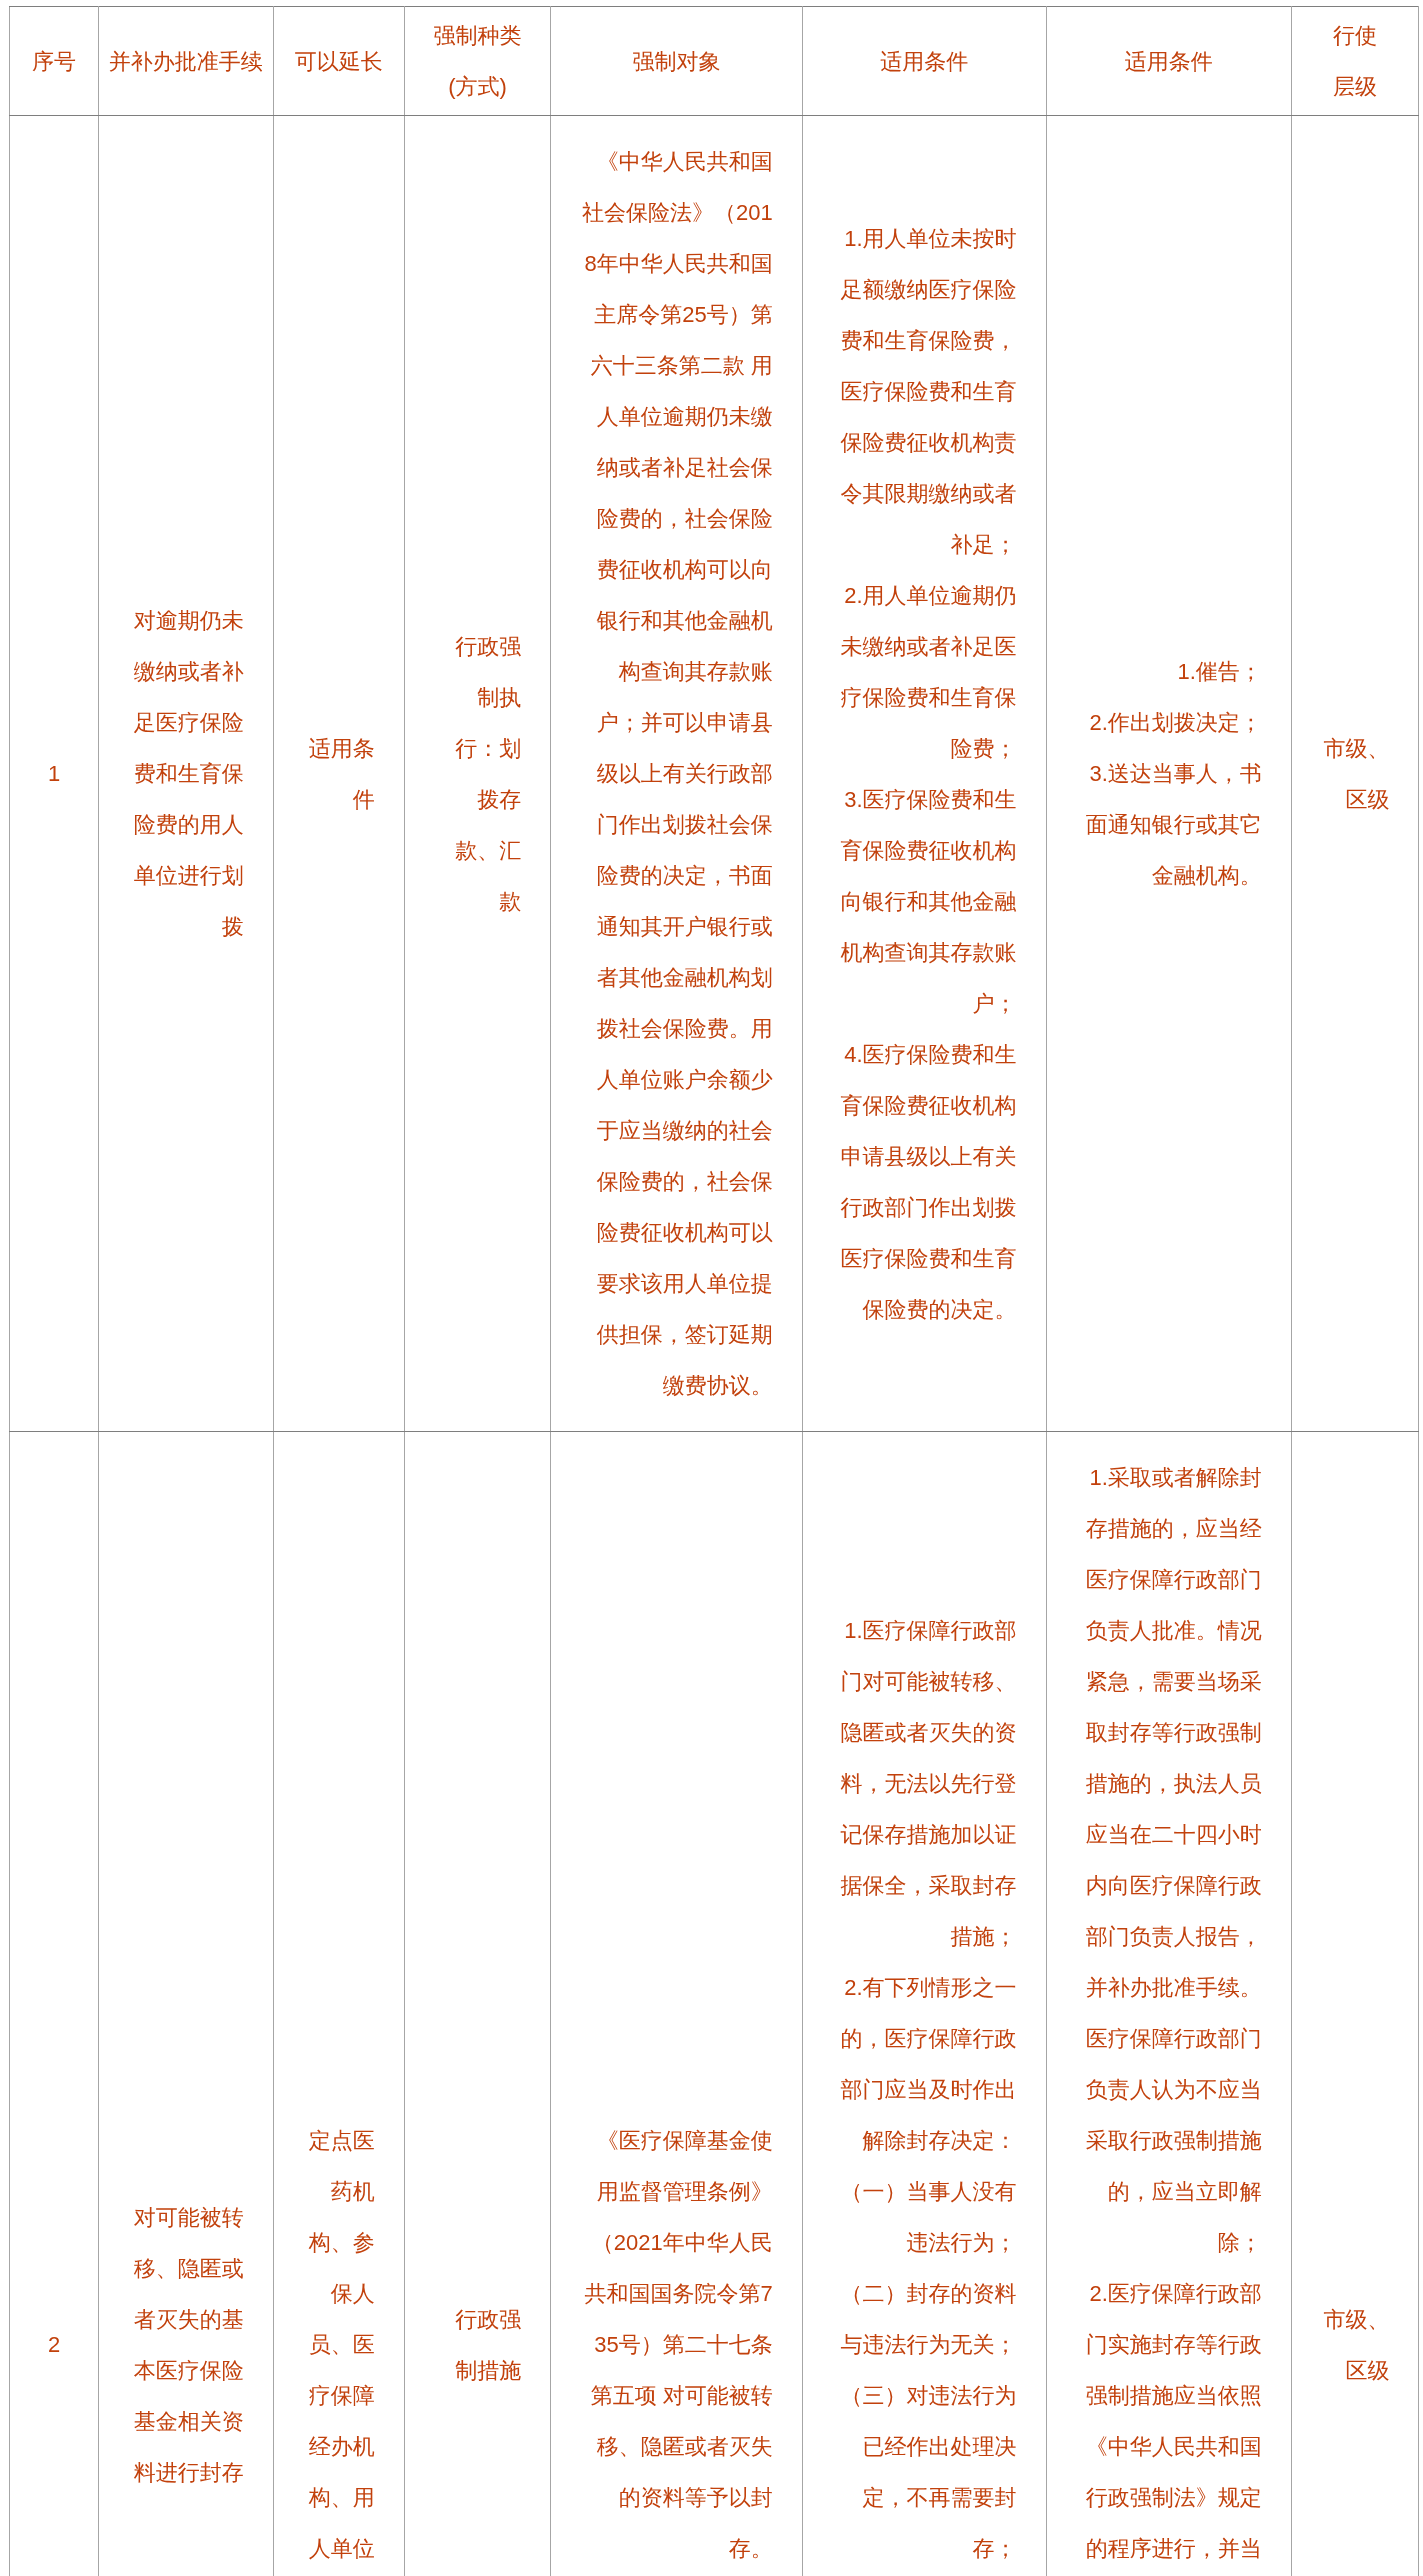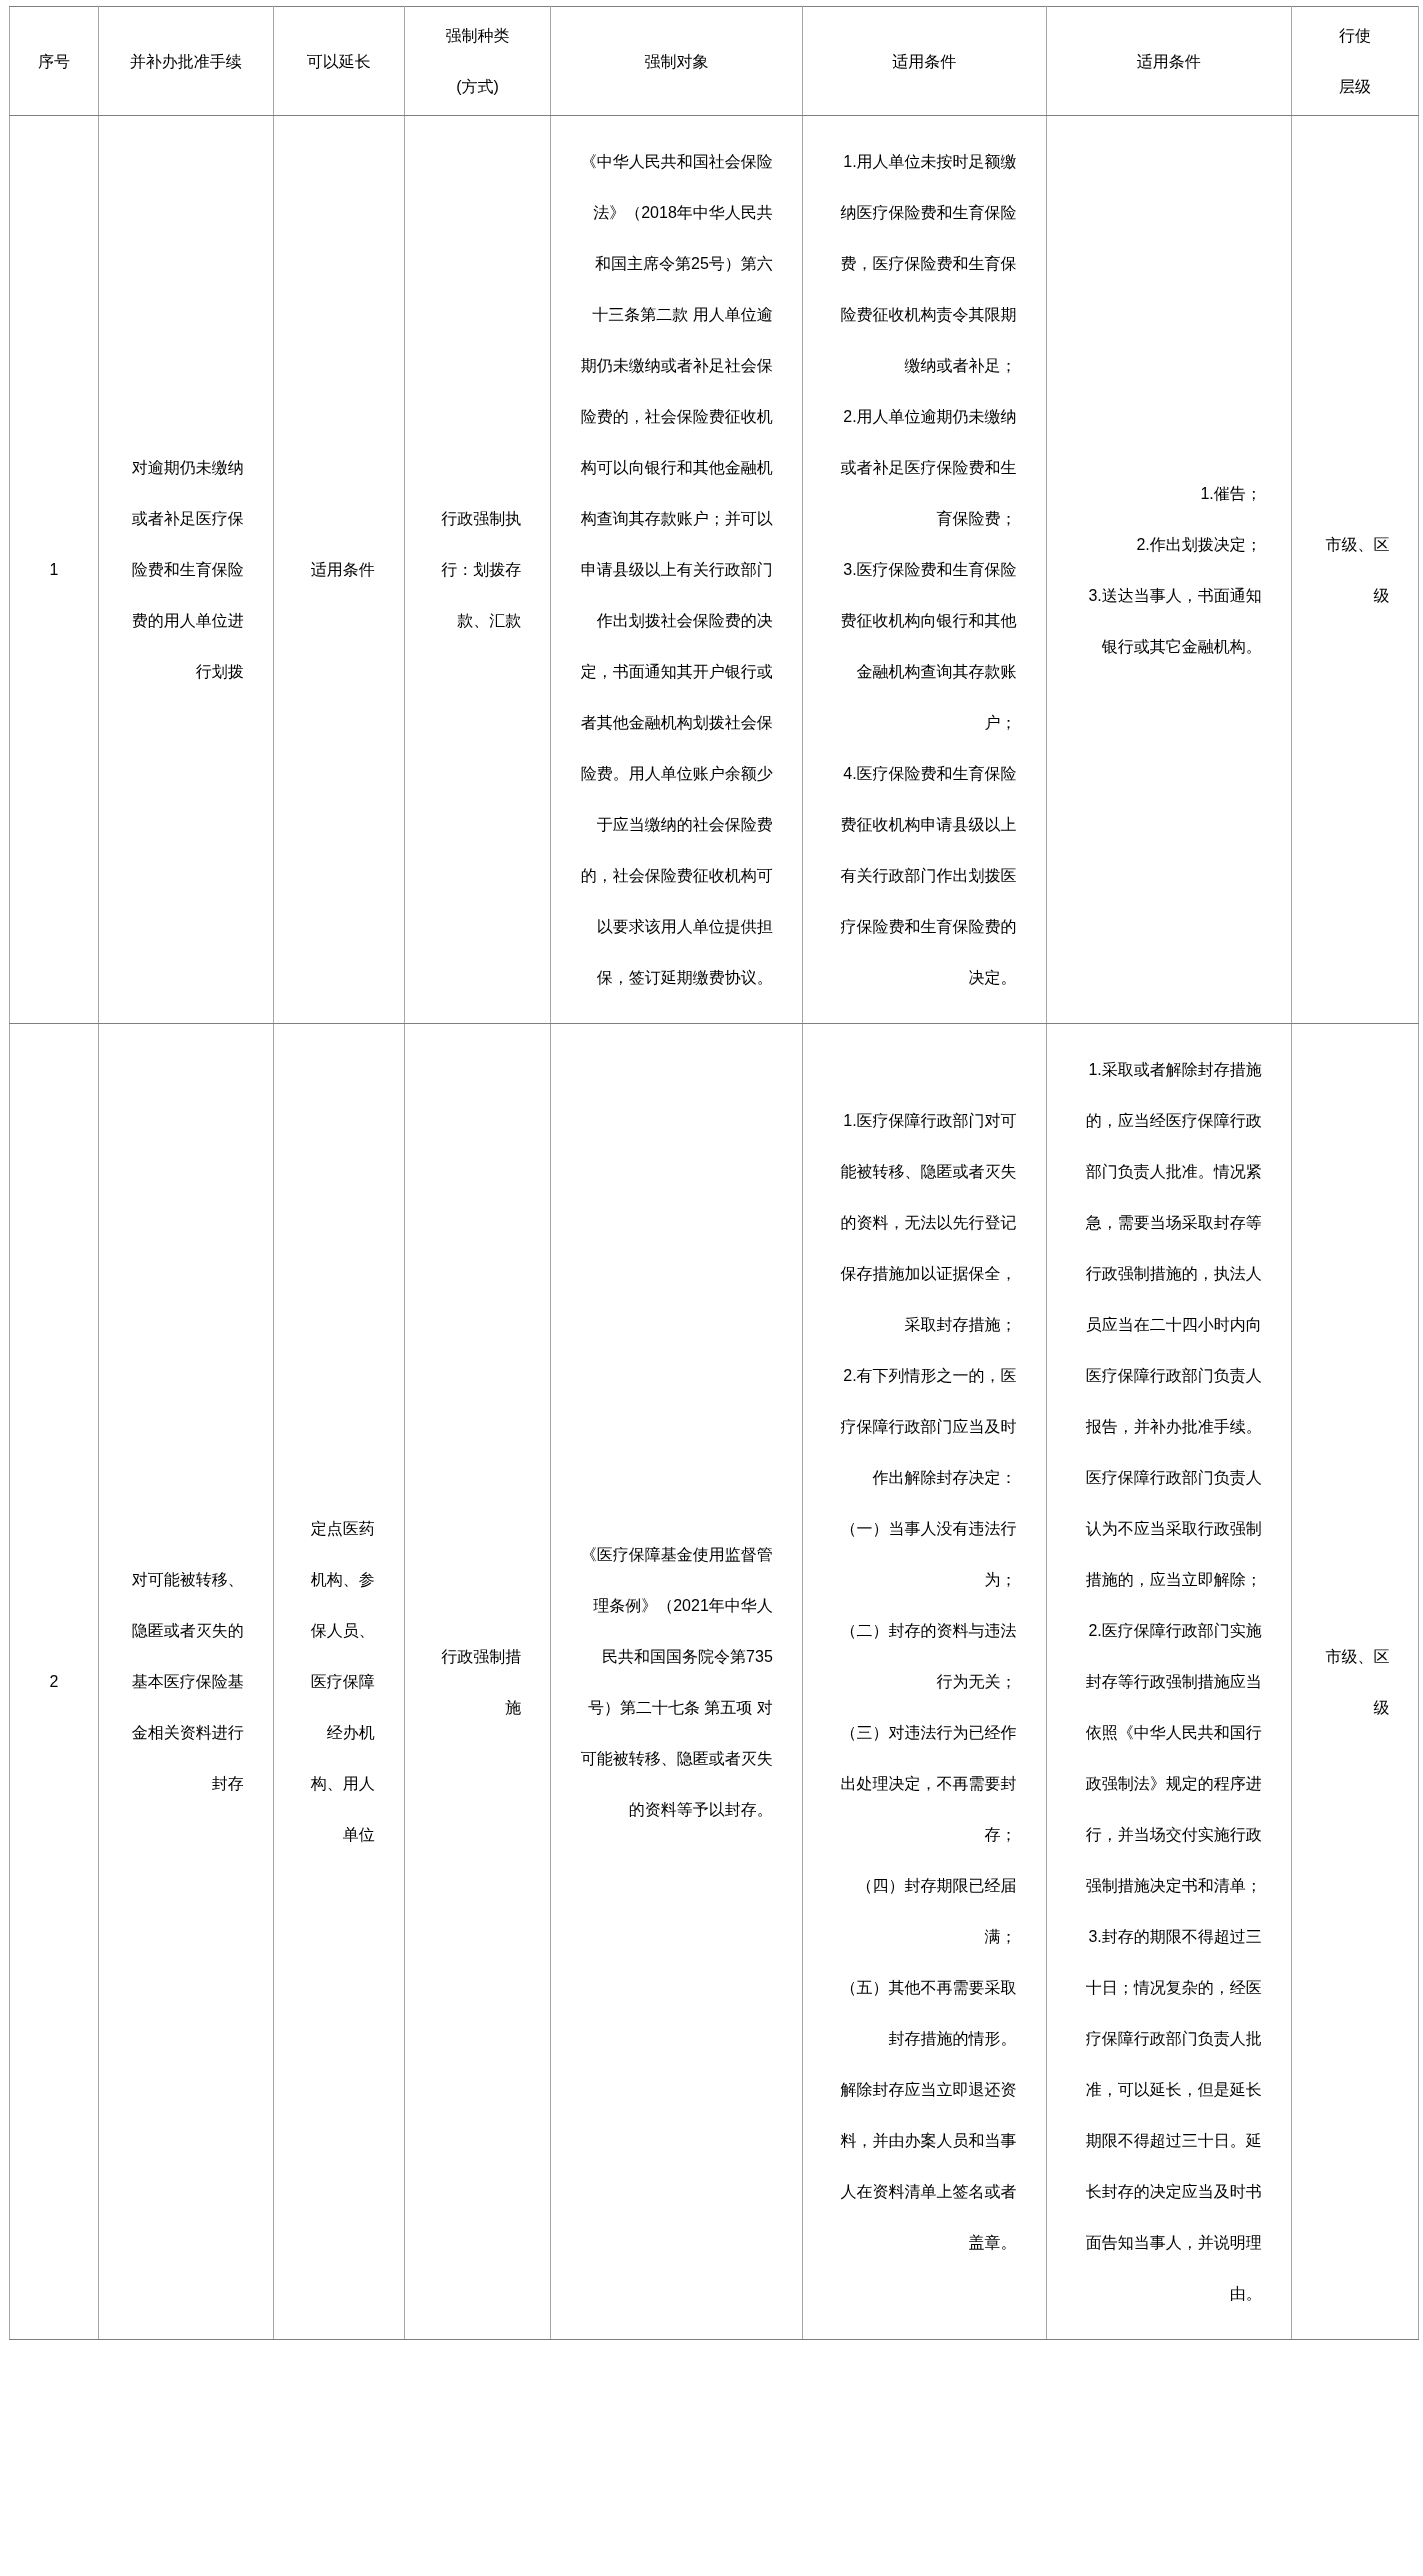--- a/index.html
+++ b/index.html
@@ -34,22 +34,22 @@
   col.c5 { width: 17.85%;}
   col.c6 { width: 17.3%; }
   col.c7 { width: 17.4%; }
   col.c8 { width: 9.05%; }
   th, td {
     border-left: 0.8px solid #a6a6a6;
     border-right: 0.8px solid #a6a6a6;
     border-top: 1.5px solid #7e7e7e;
     border-bottom: 1.5px solid #7e7e7e;
     vertical-align: middle;
-    color: #000000;
-    font-size: 16px;
+    color: #c2410c;
+    font-size: 22px;
     font-weight: normal;
     line-height: 51px;
     white-space: pre-line;
     word-break: break-all;
     box-sizing: border-box;
   }
   th {
     text-align: center;
     padding: 3.1px 4.6px;
   }

